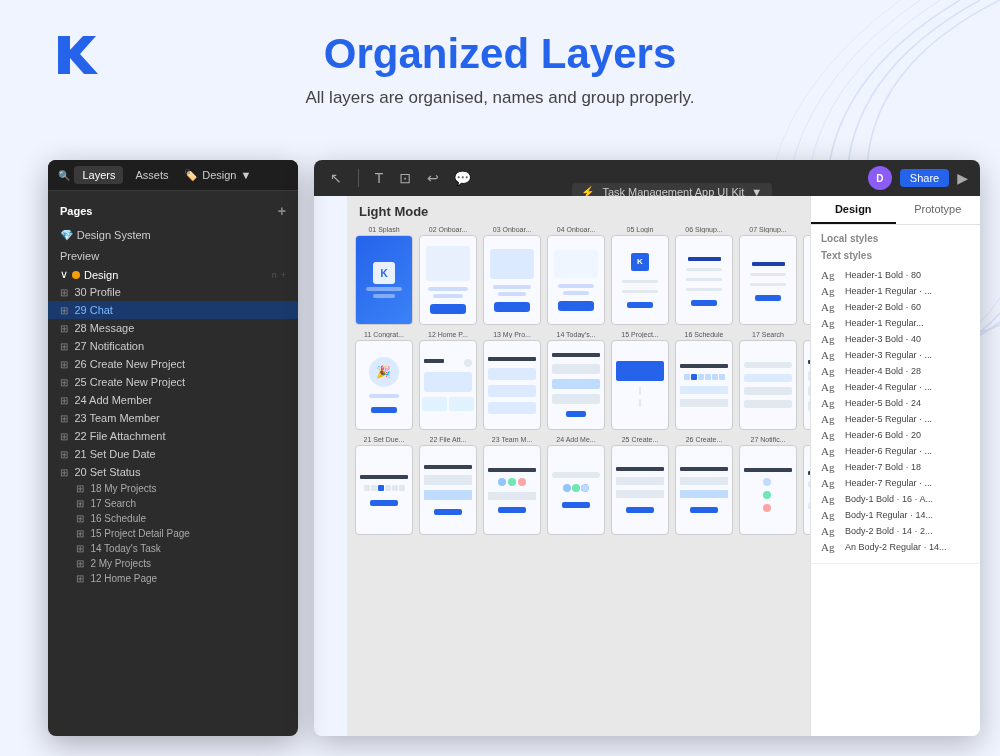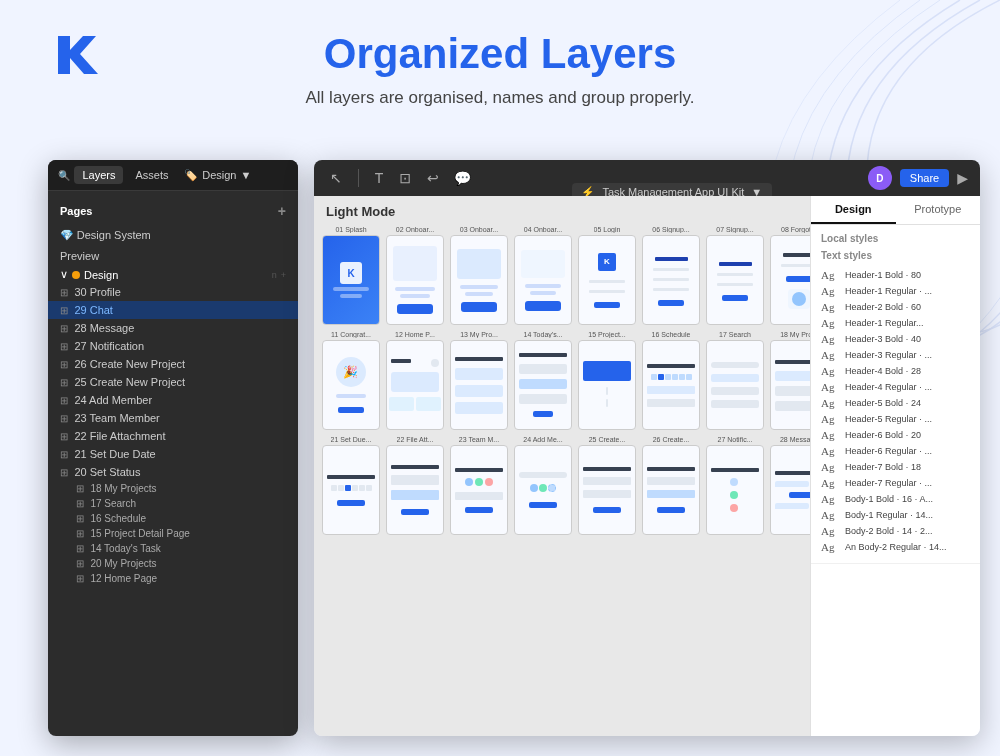--- a/index.html
+++ b/index.html
@@ -275,20 +275,21 @@
       flex: 1;
       display: flex;
       overflow: hidden;
     }
 
     .canvas-main {
       flex: 1;
       background: #e8e8e8;
       overflow: hidden;
       position: relative;
+      margin-left: 33px;
     }
 
     .canvas-label {
       position: absolute;
       top: 8px;
       left: 12px;
       font-size: 13px;
       font-weight: 700;
       color: #333;
       z-index: 2;
@@ -574,21 +575,21 @@
       <div class="sub-layer-item">
         <span class="hash-icon">⊞</span>
         <span>15 Project Detail Page</span>
       </div>
       <div class="sub-layer-item">
         <span class="hash-icon">⊞</span>
         <span>14 Today's Task</span>
       </div>
       <div class="sub-layer-item">
         <span class="hash-icon">⊞</span>
-        <span>20 My Projects</span>
+        <span>2 My Projects</span>
       </div>
       <div class="sub-layer-item">
         <span class="hash-icon">⊞</span>
         <span>12 Home Page</span>
       </div>
     </div>
   </div>
 
   <div class="design-canvas-wrapper">
 

